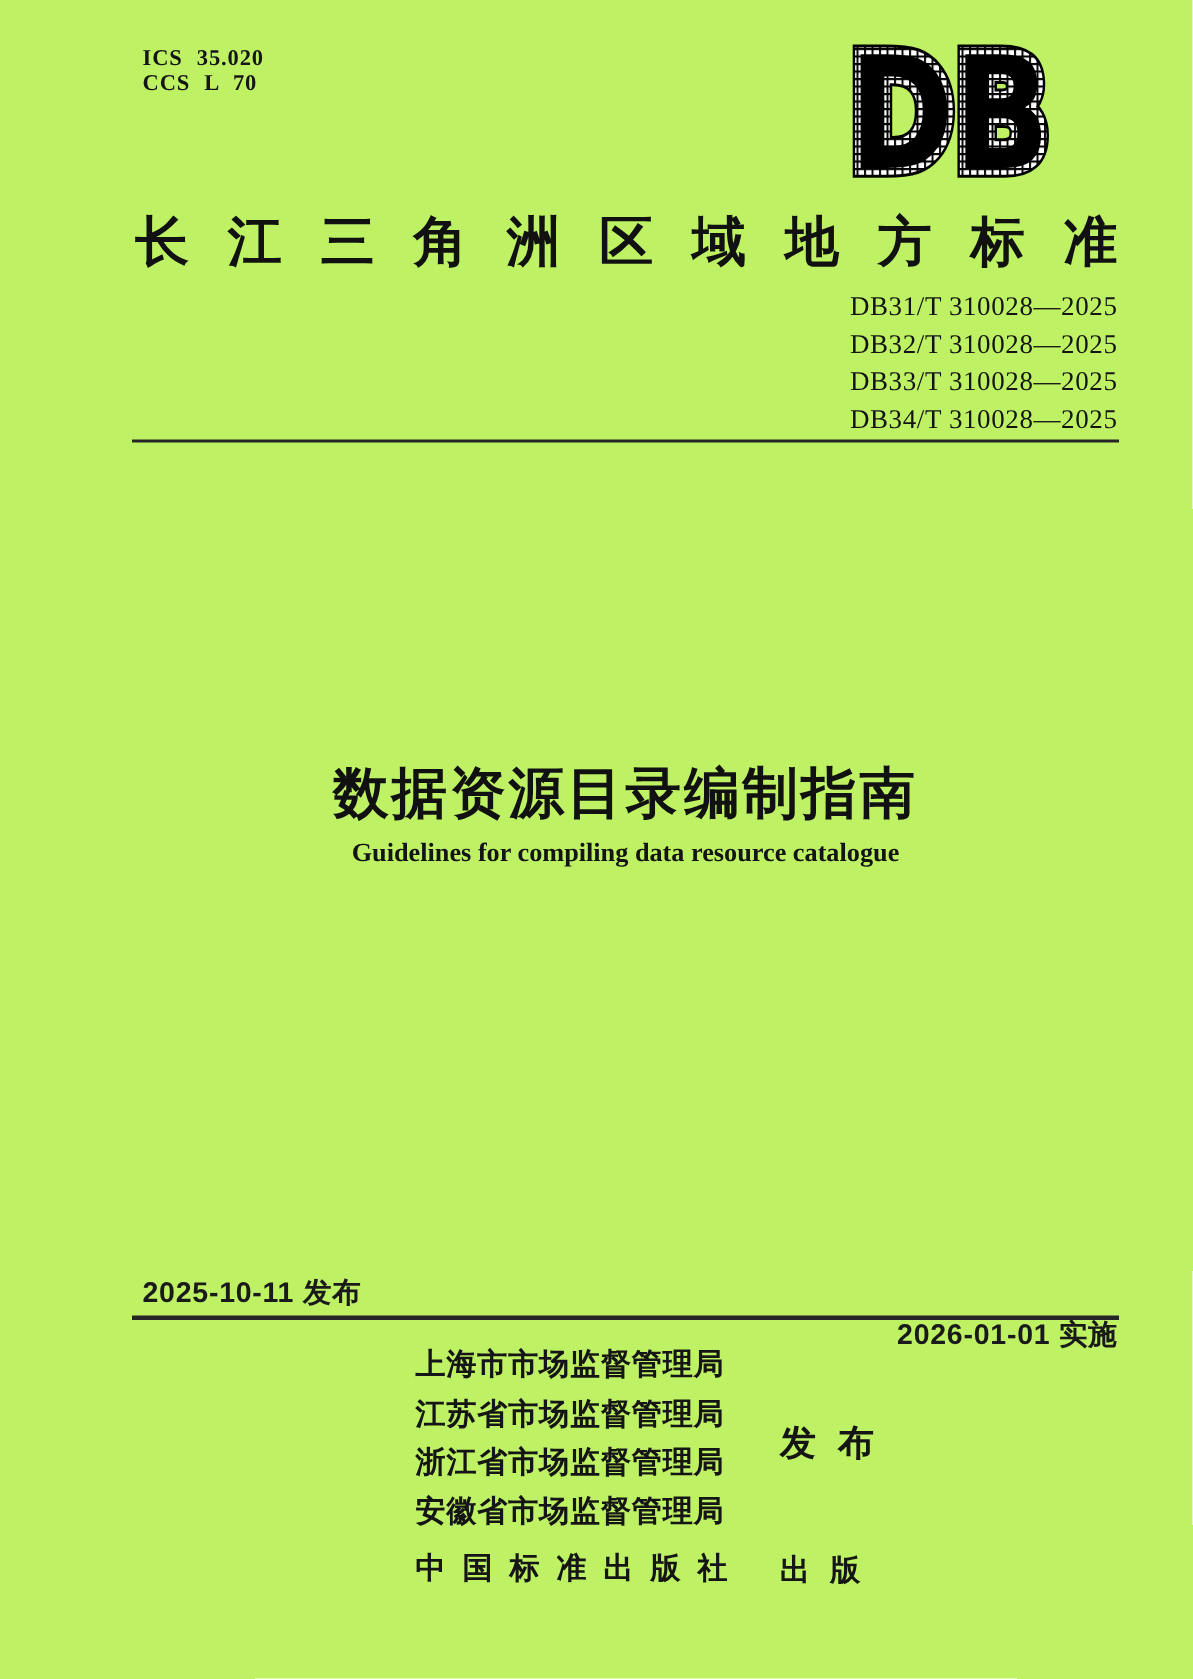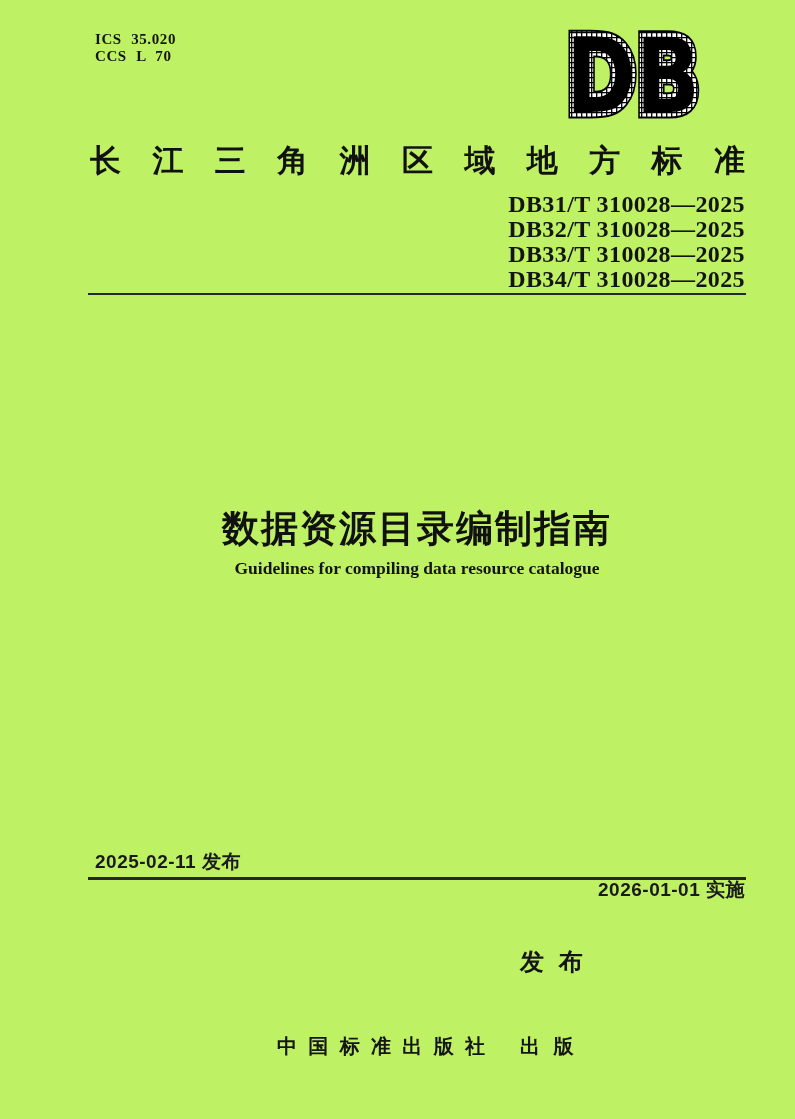--- a/index.html
+++ b/index.html
@@ -44,38 +44,38 @@
   .db-outer  { fill: none; stroke: #000; stroke-width: 13px; }
   .db-bevel  { fill: none; stroke: url(#dbhatch); stroke-width: 9px; }
   .db-face   { fill: #000; }
 
   
   .standard-type {
     position: absolute;
     left: 90px;
     top: 140px;
     width: 655px;
-    font-size: 31px;
+    font-size: 36px;
     font-weight: bold;
     line-height: 42px;
     color: #111;
     text-align: justify;
     text-align-last: justify;
     white-space: nowrap;
   }
 
   
   .standard-numbers {
     position: absolute;
     right: 50px;
     top: 192px;
     text-align: right;
     font-family: "Liberation Serif", serif;
-    font-weight: bold;
-    font-size: 24px;
+    font-weight: normal;
+    font-size: 18px;
     line-height: 25px;
     letter-spacing: 0.4px;
     color: #141414;
   }
 
   .rule { position: absolute; left: 88px; width: 658px; background: #262626; }
   .rule-top { top: 293px; height: 2px; }
   .rule-bottom { top: 877px; height: 3px; }
 
   
@@ -204,24 +204,30 @@
     <div>DB32/T 310028—2025</div>
     <div>DB33/T 310028—2025</div>
     <div>DB34/T 310028—2025</div>
   </div>
 
   <div class="rule rule-top"></div>
 
   <div class="title-zh">数据资源目录编制指南</div>
   <div class="title-en">Guidelines for compiling data resource catalogue</div>
 
-  <div class="date-issue">2025-02-11 发布</div>
+  <div class="date-issue">2025-10-11 发布</div>
   <div class="date-implement">2026-01-01 实施</div>
 
   <div class="rule rule-bottom"></div>
 
+  <div class="agency-list">
+    <div class="agency-line">上海市市场监督管理局</div>
+    <div class="agency-line">江苏省市场监督管理局</div>
+    <div class="agency-line">浙江省市场监督管理局</div>
+    <div class="agency-line">安徽省市场监督管理局</div>
+  </div>
 
   <div class="issue-label">发 布</div>
 
   <div class="press-line">中国标准出版社</div>
   <div class="publish-label">出 版</div>
 
 </div>
 
 </body></html>

